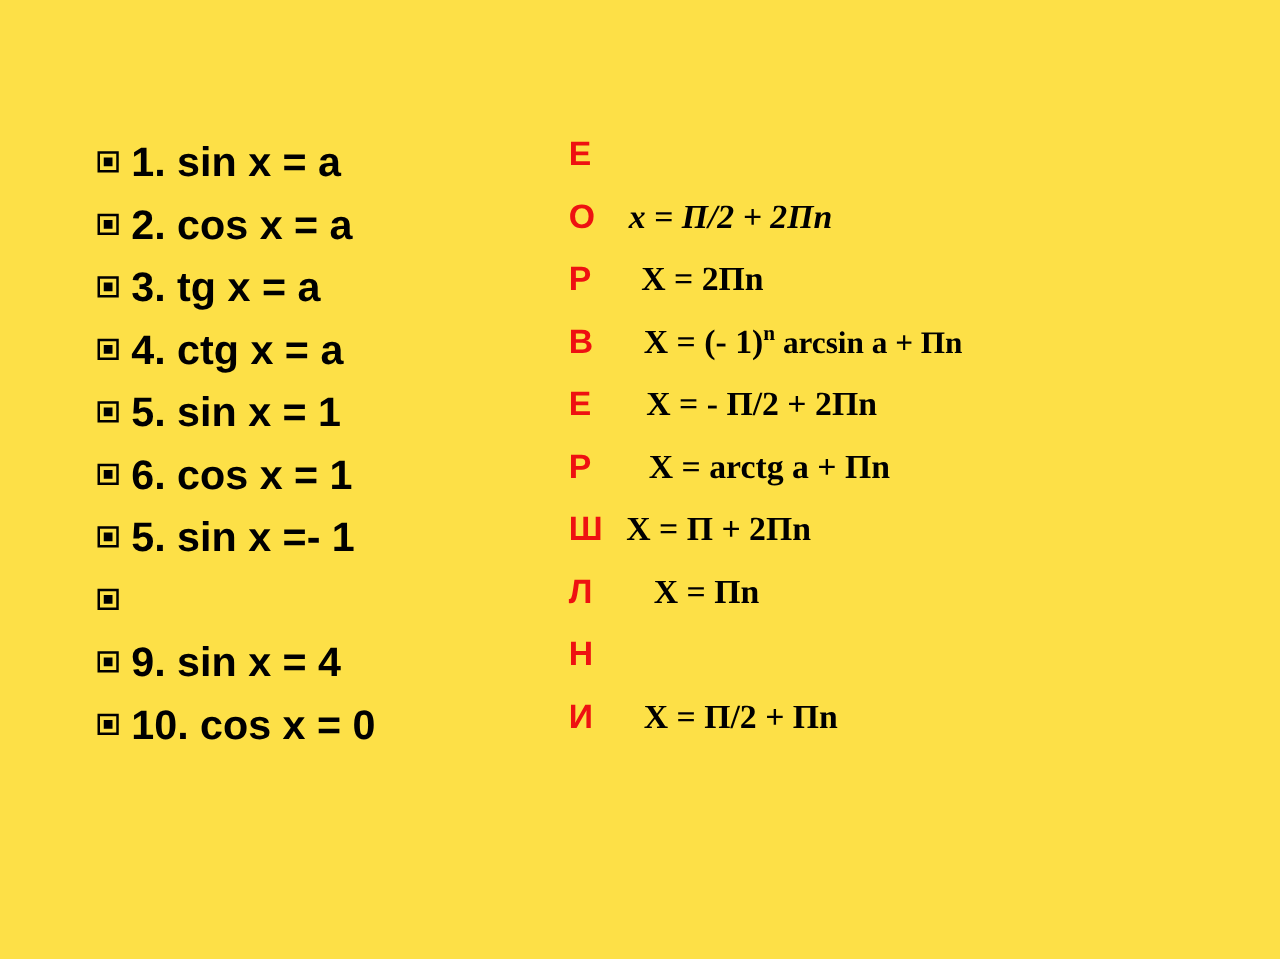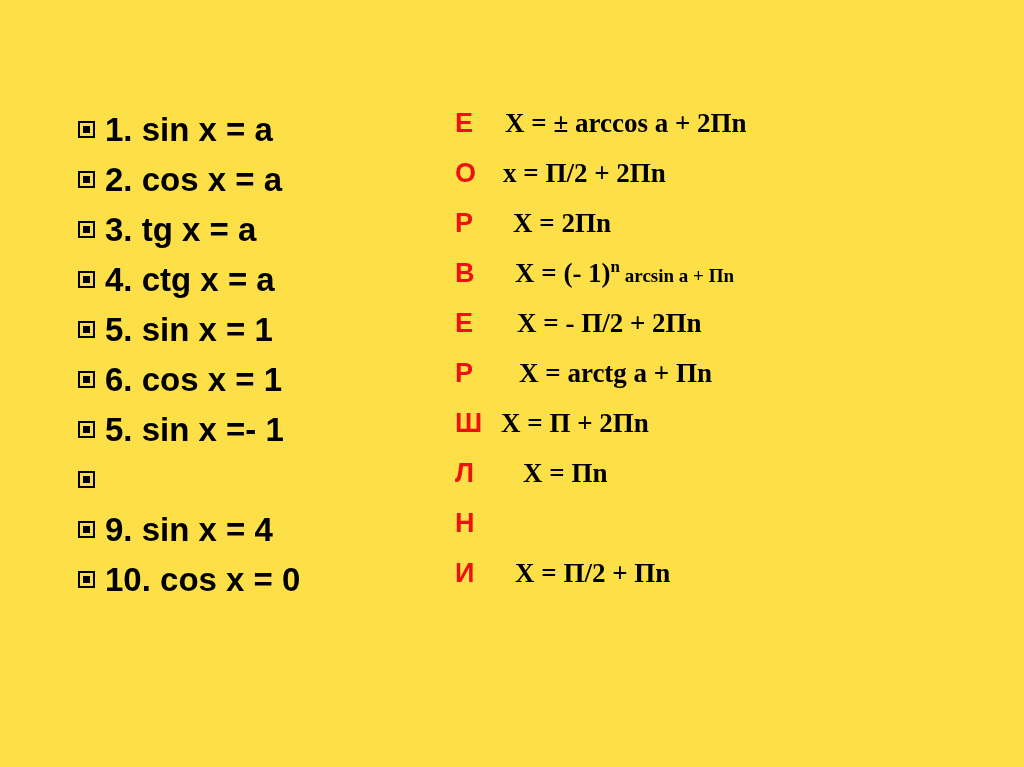--- a/index.html
+++ b/index.html
@@ -89,26 +89,26 @@
     font-size: 27px;
     color: #000000;
     white-space: nowrap;
   }
   .ans-formula sup {
     font-size: 17px;
     vertical-align: super;
     line-height: 0;
   }
   .ans-formula .small {
-    font-size: 19px;
+    font-size: 25px;
   }
 
   
   .ind0  { padding-left: 4px; }
-  .ind1  { padding-left: 2px; }
+  .ind1  { padding-left: 2px; font-style: italic; }
   .ind2  { padding-left: 12px; }
   .ind3  { padding-left: 14px; }
   .ind4  { padding-left: 16px; text-align: right; }
   .ind5  { padding-left: 18px; }
   .ind6  { padding-left: 0px;  }
   .ind7  { padding-left: 22px; }
   .ind8  { padding-left: 12px; }
   .ind9  { padding-left: 14px; }
 </style>
 </head>
@@ -166,21 +166,20 @@
       <span class="bullet-icon"></span>
       <span class="eq-text">10. cos x = 0</span>
     </div>
 
   </div>
 
   <div class="ans-list">
 
     <div class="ans-row">
       <span class="ans-letter">Е</span>
-      <span class="ans-formula ind0"><span>X = ± arccos a + 2Пn</span></span>
     </div>
 
     <div class="ans-row">
       <span class="ans-letter">О</span>
       <span class="ans-formula ind1"><span>x = П/2 + 2Пn</span></span>
     </div>
 
     <div class="ans-row">
       <span class="ans-letter">Р</span>
       <span class="ans-formula ind2"><span>X = 2Пn</span></span>

